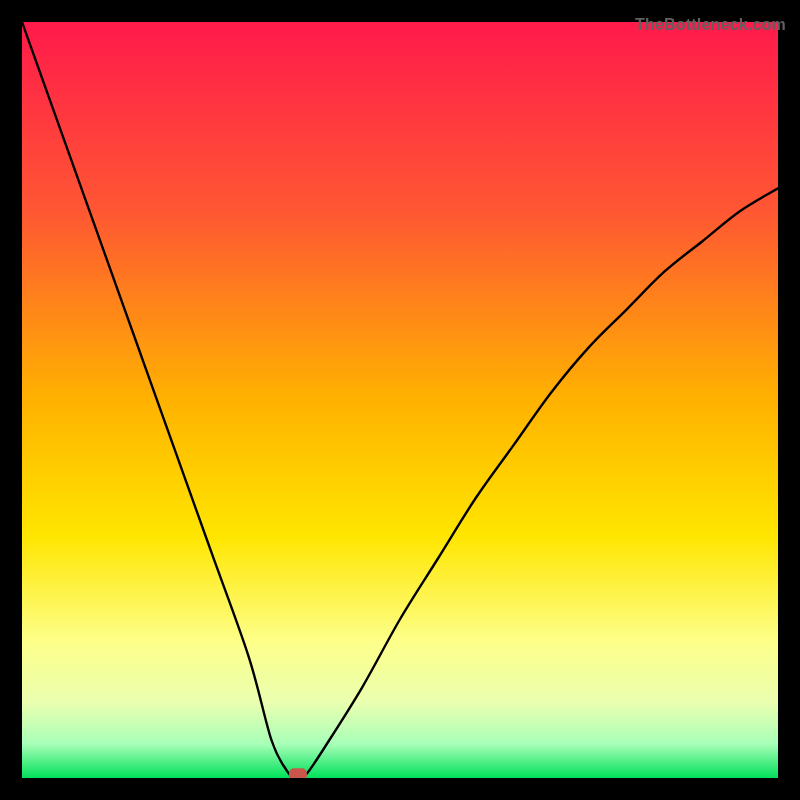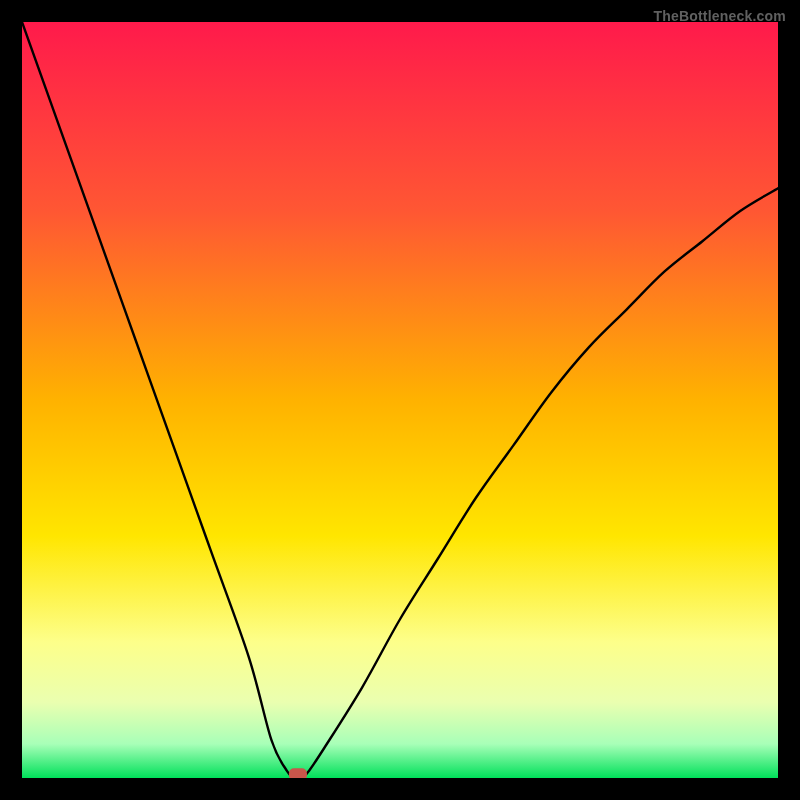--- a/index.html
+++ b/index.html
@@ -16,24 +16,24 @@
     top: 22px;
     width: 756px;
     height: 756px;
     background: #000;
   }
   svg {
     display: block;
   }
   .watermark {
     position: absolute;
-    top: 8px;
+    top: 16px;
     right: 14px;
     font-family: Arial, Helvetica, sans-serif;
-    font-size: 14px;
+    font-size: 16px;
     font-weight: bold;
     color: #606060;
     letter-spacing: 0.2px;
   }
 </style>
 </head>
 <body>
 
 <div class="frame">
   <svg id="chart-svg" width="756" height="756" viewBox="0 0 756 756">

